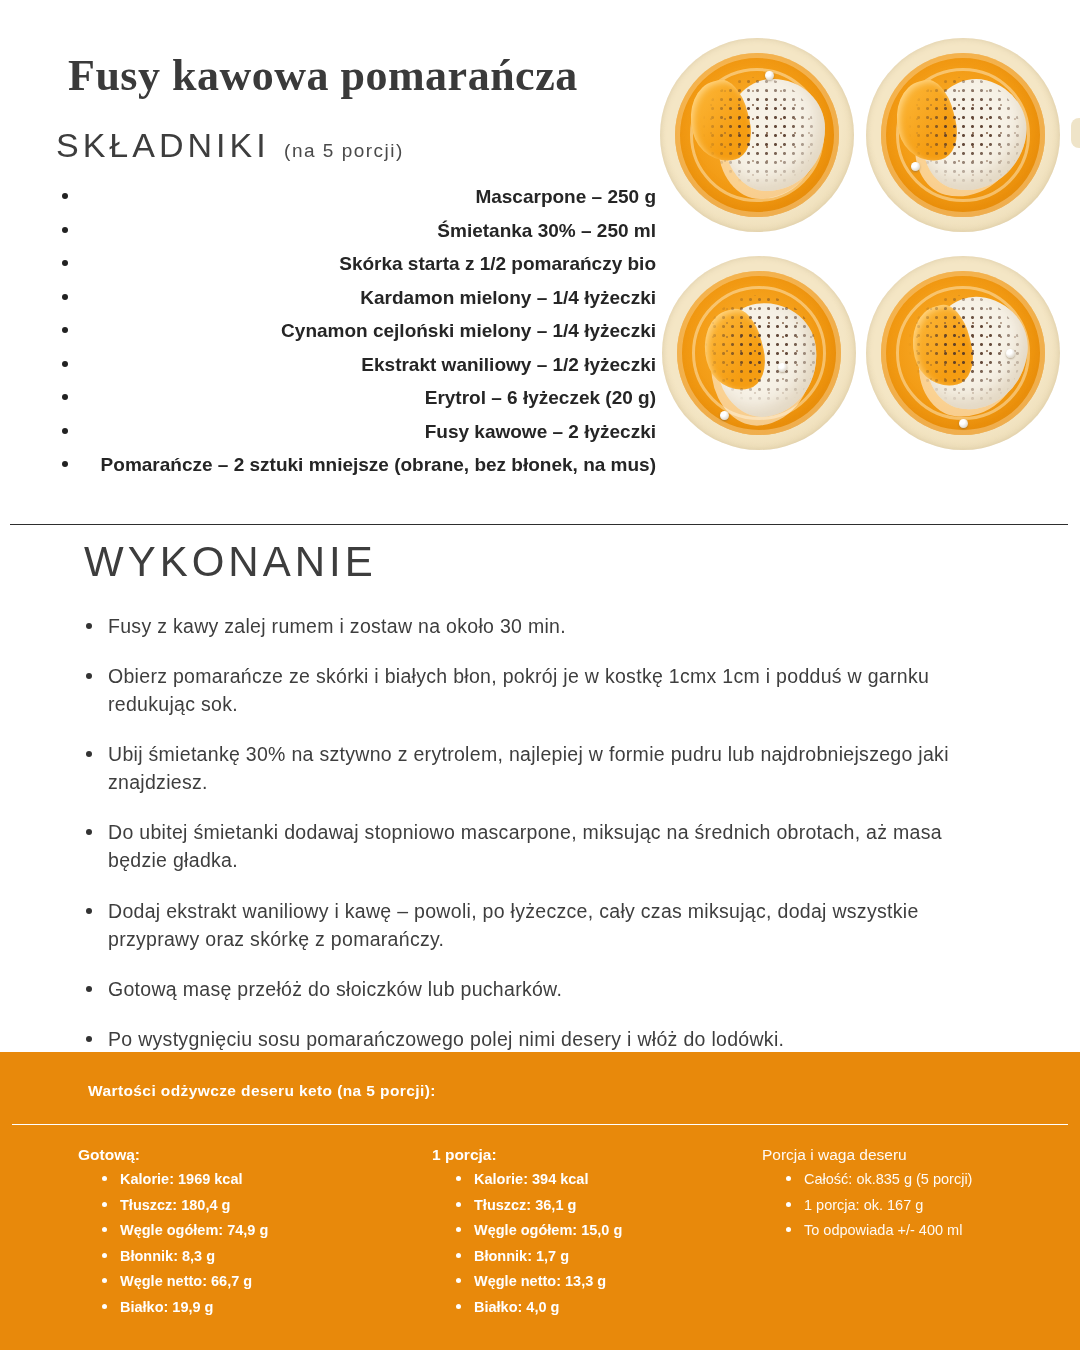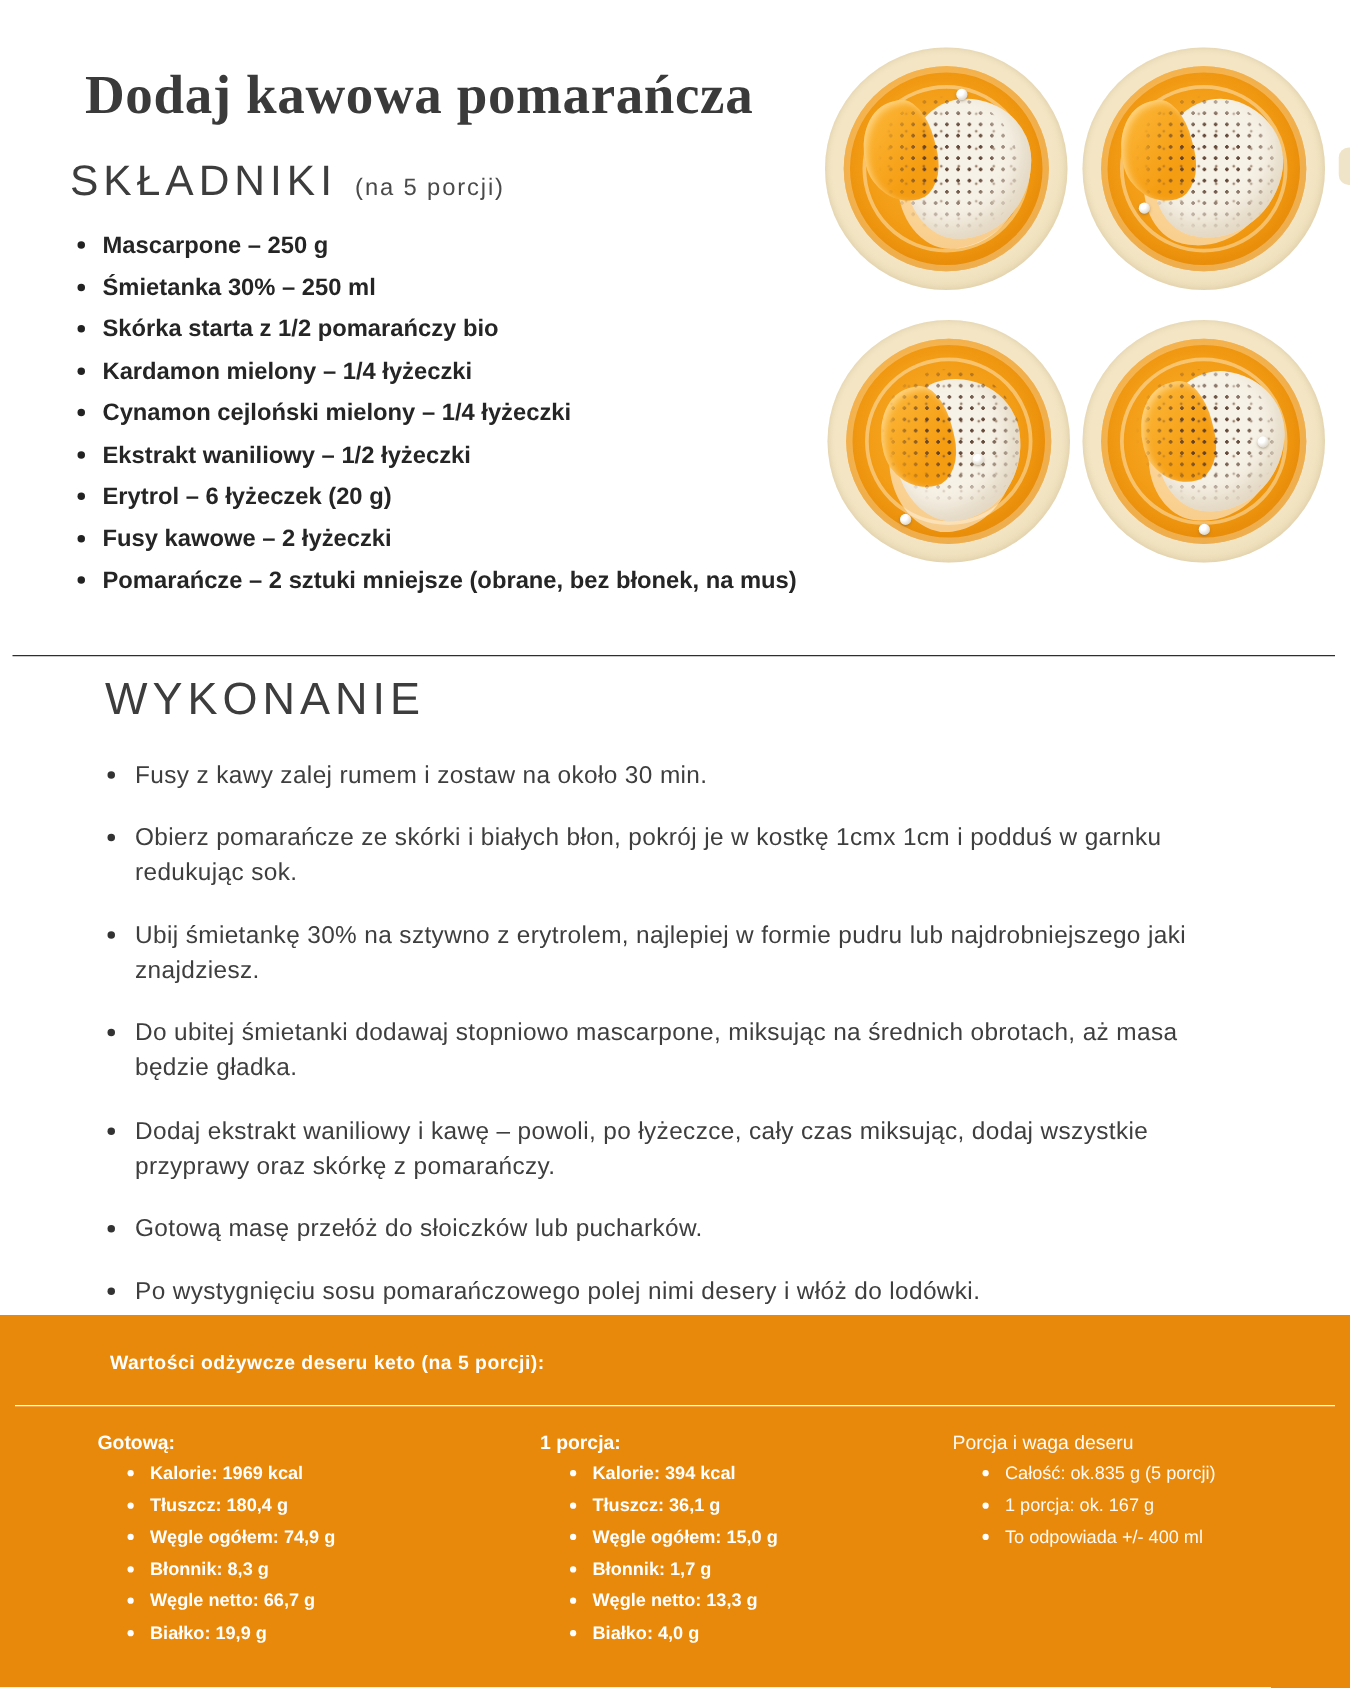--- a/index.html
+++ b/index.html
@@ -10,21 +10,21 @@
   
   .title { position:absolute; left:68px; top:50px; font-family:"Liberation Serif", serif;
            font-weight:700; font-size:44px; color:#3a3a3a; letter-spacing:0.5px; }
 
   
   .ingredients { position:absolute; left:56px; top:126px; width:600px; }
   .sec-heading { font-size:34px; font-weight:400; letter-spacing:4px; color:#3d3d3d; }
   .servings-note { font-size:19px; font-weight:400; letter-spacing:1.5px; color:#4a4a4a; margin-left:10px; }
   .ing-list { list-style:none; margin-top:22px; }
   .ing-list li { position:relative; padding-left:26px; font-size:19px; font-weight:700;
-                 color:#252525; margin-bottom:14.5px; line-height:1.0; }
+                 color:#252525; margin-bottom:14.5px; line-height:1.0;text-align:right; }
   .ing-list li::before { content:""; position:absolute; left:6px; top:6px; width:6px; height:6px;
                  border-radius:50%; background:#222; }
 
   
   .photos { position:absolute; left:0; top:0; width:1080px; height:470px; pointer-events:none; }
   .dessert { position:absolute; width:194px; height:194px; border-radius:50%;
              background:radial-gradient(circle at 48% 45%, #f4e6c5 60%, #ecdcb6 78%, #f7efdc 92%, #fdf9ef 100%);
              box-shadow:inset 0 0 6px rgba(190,170,130,0.45); }
   .sauce { position:absolute; inset:15px; border-radius:50%;
            background:radial-gradient(circle at 47% 46%, #f9b433 0%, #f5a11c 38%, #ef940c 66%, #f2a32b 88%, #eeb95e 100%);
@@ -55,21 +55,21 @@
   .dessert.v4 .segment { left:24%; top:26%; }
   .photo-sliver { position:absolute; right:0; top:118px; width:9px; height:30px;
            background:#efe4c8; border-radius:8px 0 0 8px; }
 
   
   .divider { position:absolute; left:10px; top:524px; width:1058px; height:0;
              border-top:1.6px solid #2e2e2e; }
 
   
   .preparation { position:absolute; left:84px; top:538px; width:920px; }
-  .prep-heading { font-size:36px; font-weight:400; letter-spacing:4px; color:#3d3d3d; }
+  .prep-heading { font-size:42px; font-weight:400; letter-spacing:4px; color:#3d3d3d; }
   .step-list { list-style:none; margin-top:26px; }
   .step-list li { position:relative; padding-left:24px; font-size:19.5px; font-weight:400;
                   color:#3e3e3e; line-height:1.44; margin-bottom:22px; letter-spacing:0.3px; }
   .step-list li::before { content:""; position:absolute; left:2px; top:11px; width:6px; height:6px;
                   border-radius:50%; background:#333; }
   .serving-note { margin-top:3px; padding-left:10px; font-size:19.5px; color:#3e3e3e; letter-spacing:0.3px; }
 
   
   .nutrition { position:absolute; left:0; top:1052px; width:1080px; height:298px;
                background:#E8890B; color:#ffffff; }
@@ -86,21 +86,21 @@
                  line-height:1.0; margin-bottom:11px; }
   .nut-list li::before { content:""; position:absolute; left:0; top:4px; width:5px; height:5px;
                  border-radius:50%; background:#ffffff; }
   .nut-col3 .nut-list li { font-weight:400; color:rgba(255,255,255,0.96); }
 </style>
 </head>
 <body>
 
 <div class="page">
 
-  <h1 class="title">Dodaj kawowa pomarańcza</h1>
+  <h1 class="title">Fusy kawowa pomarańcza</h1>
 
   <div class="photos">
     <div class="dessert v1" style="left:660px; top:38px;">
       <div class="sauce"></div>
       <div class="swirl"></div>
       <div class="cream"></div>
       <div class="segment"></div>
       <div class="sprinkles"></div>
       <span class="pearl" style="left:54%; top:17%;"></span>
     </div>

